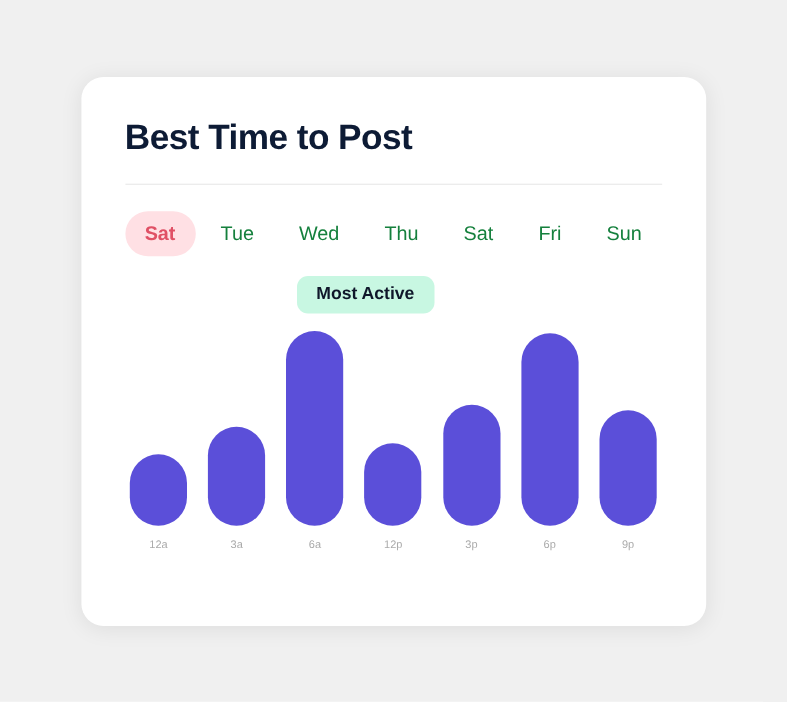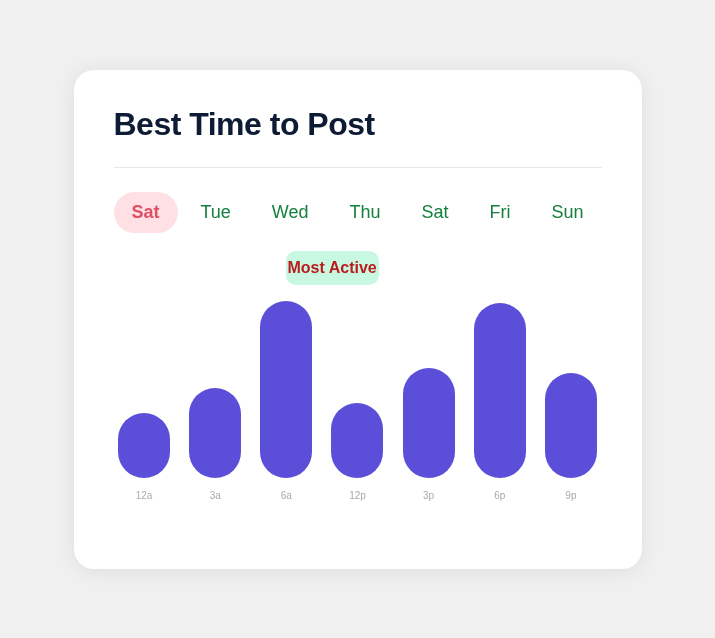--- a/index.html
+++ b/index.html
@@ -51,26 +51,26 @@
       color: #e05065;
       font-weight: 700;
     }
     .chart-area {
       position: relative;
       padding-bottom: 36px;
     }
     .most-active-label {
       position: absolute;
       top: -10px;
-      left: 172px;
+      left: 156px;
       background: #c8f7e2;
-      color: #b91c1c;
+      color: #0f172a;
       font-weight: 800;
       font-size: 16px;
-      padding: 8px 2px;
+      padding: 8px 18px;
       border-radius: 10px;
       white-space: nowrap;
       z-index: 10;
     }
     .bars-container {
       display: flex;
       align-items: flex-end;
       justify-content: space-between;
       height: 240px;
       padding-top: 40px;

